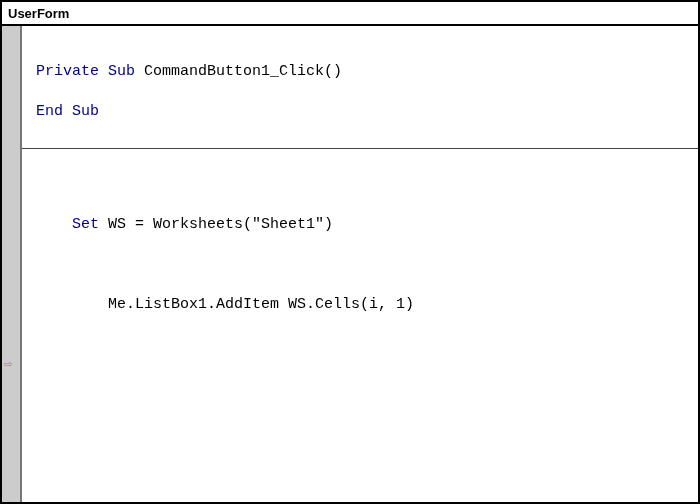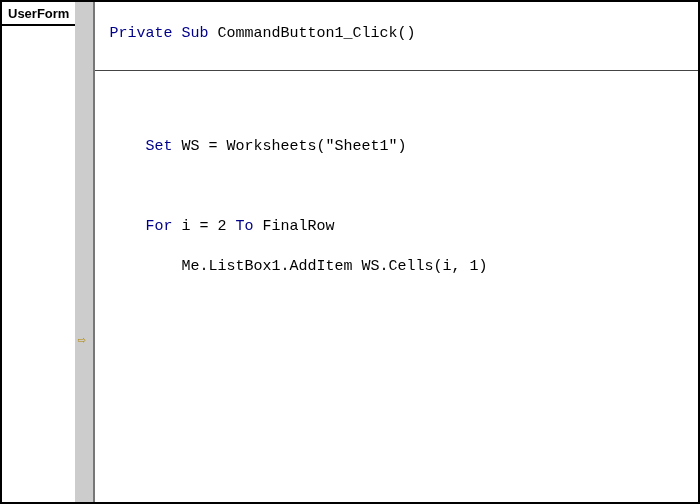--- a/index.html
+++ b/index.html
@@ -1,43 +1,43 @@
 <!DOCTYPE html>
 <html><head>
 <meta charset="utf-8">
 <style>
   * { box-sizing: border-box; margin: 0; padding: 0; }
   html, body { width: 700px; height: 504px; overflow: hidden; font-family: Consolas, "Courier New", monospace; background: #fff; }
-  .window { width: 700px; height: 504px; border: 2px solid #000; display: flex; flex-direction: row; }
+  .window { width: 700px; height: 504px; border: 2px solid #000; display: flex; flex-direction: column; }
   .titlebar { height: 24px; border-bottom: 2px solid #000; display: flex; align-items: center; padding: 0 6px; font-family: Arial, sans-serif; font-weight: bold; font-size: 13px; background: #fff; }
   .body { flex: 1; display: flex; min-height: 0; }
   .gutter { width: 20px; background: #ccc; border-right: 2px solid #777; position: relative; }
   .arrow { position: absolute; left: 2px; top: 328px; font-size: 14px; color: #b38600; line-height: 20px; }
-  .code { flex: 1; padding: 2px 12px 10px 14px; font-size: 15px; line-height: 20px; white-space: pre; color: #000; overflow: hidden; }
+  .code { flex: 1; padding: 16px 12px 10px 14px; font-size: 15px; line-height: 20px; white-space: pre; color: #000; overflow: hidden; }
   .kw { color: #00008b; }
   .sep { border: 0; border-top: 1px solid #444; margin: 6px -12px 6px -14px; }
 </style>
 </head>
 <body>
 
 <div class="window">
   <div class="titlebar">
     <span>UserForm</span>
   </div>
   <div class="body">
     <div class="gutter">
       <span class="arrow">⇨</span>
     </div>
     <div class="code">
 <div><span class="kw">Private Sub</span><span> CommandButton1_Click()</span></div>
+<div><span class="kw">End Sub</span></div>
 <hr class="sep">
 <div> </div>
 <div><span class="kw">    Set </span><span>WS = Worksheets("Sheet1")</span></div>
 <div> </div>
-<div><span class="kw">    For </span><span>i = 2 </span><span class="kw">To </span><span>FinalRow</span></div>
 <div>        Me.ListBox1.AddItem WS.Cells(i, 1)</div>
 
 
 
 
 
 
 
     </div>
   </div>

